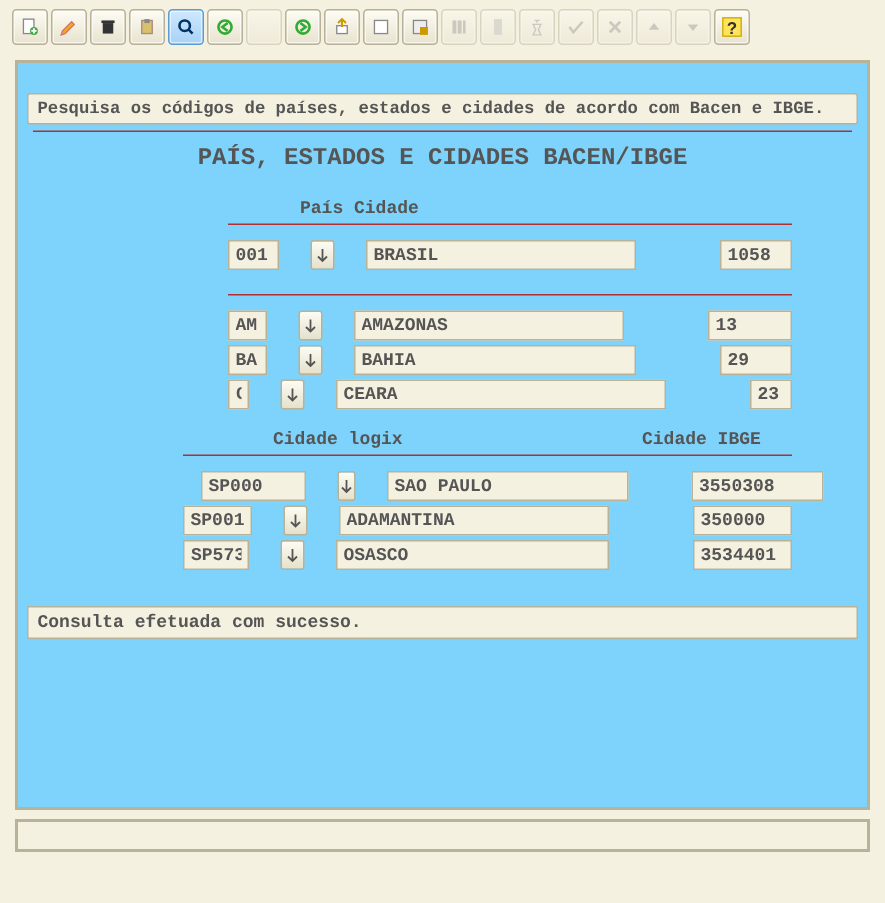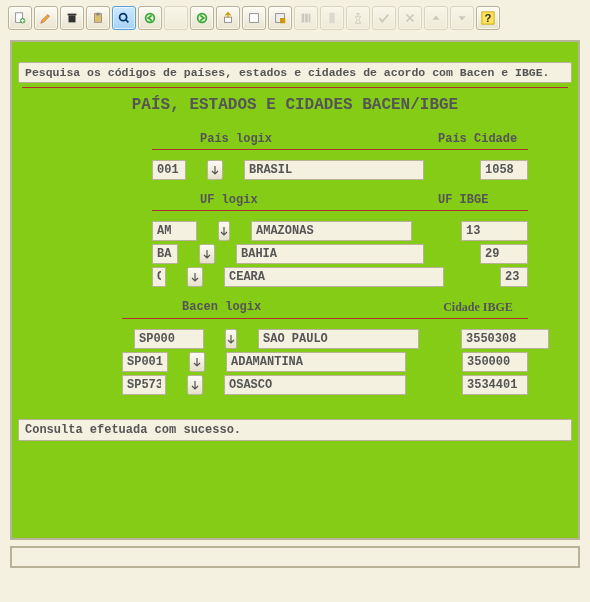--- a/index.html
+++ b/index.html
@@ -37,21 +37,21 @@
     border-color: #5a9ed6;
   }
   .tbtn.disabled {
     opacity: 0.45;
     cursor: default;
   }
   .tbtn svg { width: 14px; height: 14px; }
   .panel {
     margin: 4px 10px 6px 10px;
     border: 2px solid #b8b298;
-    background: #84cc16;
+    background: #7dd3fc;
     padding: 10px 6px 6px 6px;
     min-height: 500px;
     position: relative;
   }
   .desc-band {
     border: 1px solid #b8b298;
     border-radius: 2px;
     padding: 3px 6px;
     background: #f5f1e0;
     font-weight: bold;
@@ -242,56 +242,50 @@
   </div>
 
   <div class="panel">
     <div class="desc-band">Pesquisa os códigos de países, estados e cidades de acordo com Bacen e IBGE.</div>
     <div class="redline"></div>
     <div class="title">PAÍS, ESTADOS E CIDADES BACEN/IBGE</div>
 
     <div class="block">
       <div class="section-header">
         <div style="flex:0 0 48px;"></div>
-        <div style="flex:1;">País logix</div>
         <div style="flex:0 0 90px;text-align:left;">País Cidade</div>
       </div>
       <div class="redline2"></div>
       <div class="row">
         <input class="fld" style="width: 34px;" value="001">
         <div class="dd">
             <svg viewBox="0 0 10 10">
               <path d="M5 1v8M2 6l3 3 3-3" stroke="#555" fill="none" stroke-width="1.2"></path>
             </svg>
           </div>
         <input class="fld" style="flex: 1 1 0%;" value="BRASIL">
         <div style="width:14px;"></div>
         <input class="fld" style="width: 48px;" value="1058">
       </div>
     </div>
 
     <div class="spacer"></div>
 
     <div class="block2">
-      <div class="section-header">
-        <div style="flex:0 0 48px;"></div>
-        <div style="flex:1;">UF logix</div>
-        <div style="flex:0 0 90px;text-align:left;">UF IBGE</div>
-      </div>
       <div class="redline2"></div>
       <div class="row">
-        <input class="fld" style="width: 45px;" value="AM">
+        <input class="fld" style="width: 26px;" value="AM">
         <div class="dd">
             <svg viewBox="0 0 10 10">
               <path d="M5 1v8M2 6l3 3 3-3" stroke="#555" fill="none" stroke-width="1.2"></path>
             </svg>
           </div>
         <input class="fld" style="flex: 1 1 0%;" value="AMAZONAS">
         <div style="width:14px;"></div>
-        <input class="fld" style="width: 67px;" value="13">
+        <input class="fld" style="width: 56px;" value="13">
       </div>
       <div class="row">
         <input class="fld" style="width: 26px;" value="BA">
         <div class="dd">
             <svg viewBox="0 0 10 10">
               <path d="M5 1v8M2 6l3 3 3-3" stroke="#555" fill="none" stroke-width="1.2"></path>
             </svg>
           </div>
         <input class="fld" style="flex: 1 1 0%;" value="BAHIA">
         <div style="width:14px;"></div>
@@ -308,22 +302,22 @@
         <div style="width:14px;"></div>
         <input class="fld" style="width: 28px;" value="23">
       </div>
     </div>
 
     <div class="spacer"></div>
 
     <div class="block3">
       <div class="section-header">
         <div style="flex:0 0 60px;"></div>
-        <div style="flex:1;">Bacen logix</div>
-        <div style="flex:0 0 100px;text-align:center;font-family:Liberation Serif, serif;">Cidade IBGE</div>
+        <div style="flex:1;">Cidade logix</div>
+        <div style="flex:0 0 100px;text-align:left;">Cidade IBGE</div>
       </div>
       <div class="redline2"></div>
       <div class="row">
         <input class="fld" style="width: 70px; margin-left: 12px;" value="SP000">
         <div class="dd">
             <svg viewBox="0 0 10 10">
               <path d="M5 1v8M2 6l3 3 3-3" stroke="#555" fill="none" stroke-width="1.2"></path>
             </svg>
           </div>
         <input class="fld" style="flex: 1 1 0%;" value="SAO PAULO">

